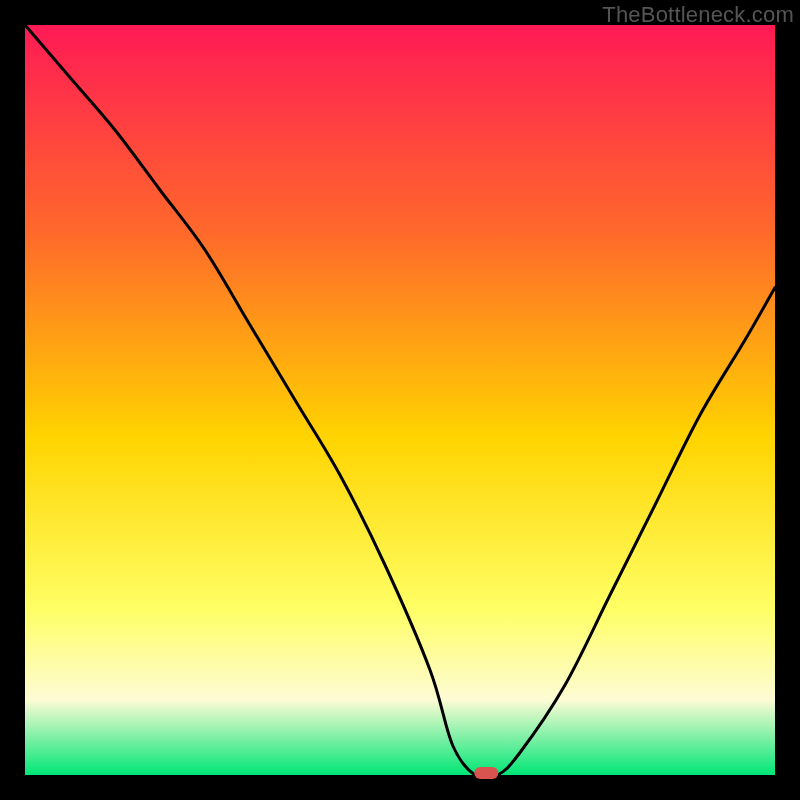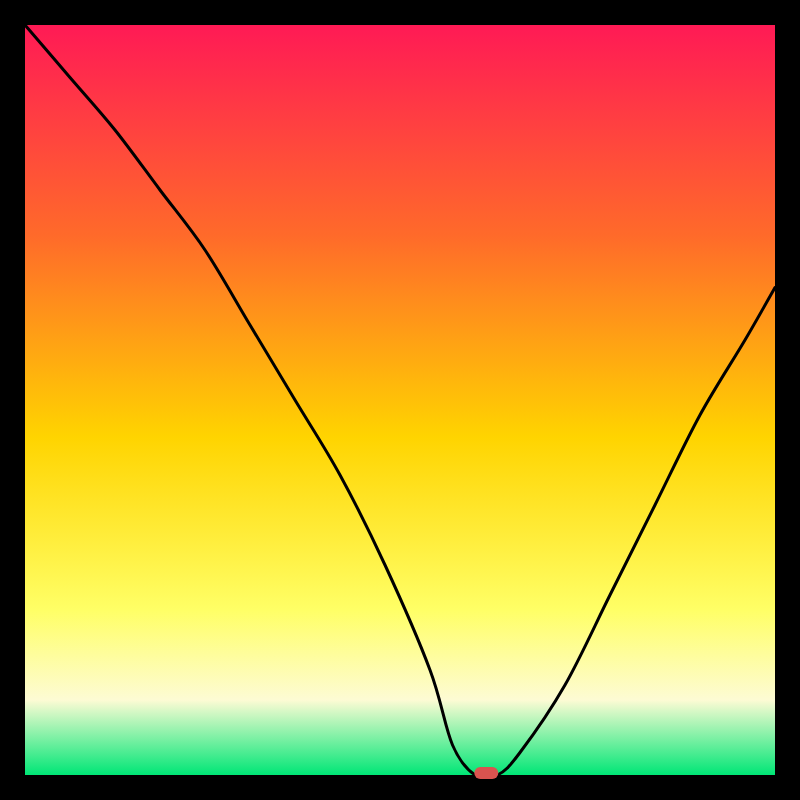--- a/index.html
+++ b/index.html
@@ -27,20 +27,21 @@
     letter-spacing: 0.2px;
   }
   svg {
     display: block;
   }
 </style>
 </head>
 <body>
 
 <div class="chart-container">
+  <div class="watermark">TheBottleneck.com</div>
   <svg id="chart-svg" width="800" height="800" viewBox="0 0 800 800">
     <defs>
       <linearGradient id="bgGrad" x1="0" y1="0" x2="0" y2="1">
         <stop id="g0" offset="0%" stop-color="#ff1a55"></stop>
         <stop id="g1" offset="28%" stop-color="#ff6a2a"></stop>
         <stop id="g2" offset="55%" stop-color="#ffd400"></stop>
         <stop id="g3" offset="78%" stop-color="#ffff66"></stop>
         <stop id="g4" offset="90%" stop-color="#fdfbd4"></stop>
         <stop id="g5" offset="100%" stop-color="#00e676"></stop>
       </linearGradient>

